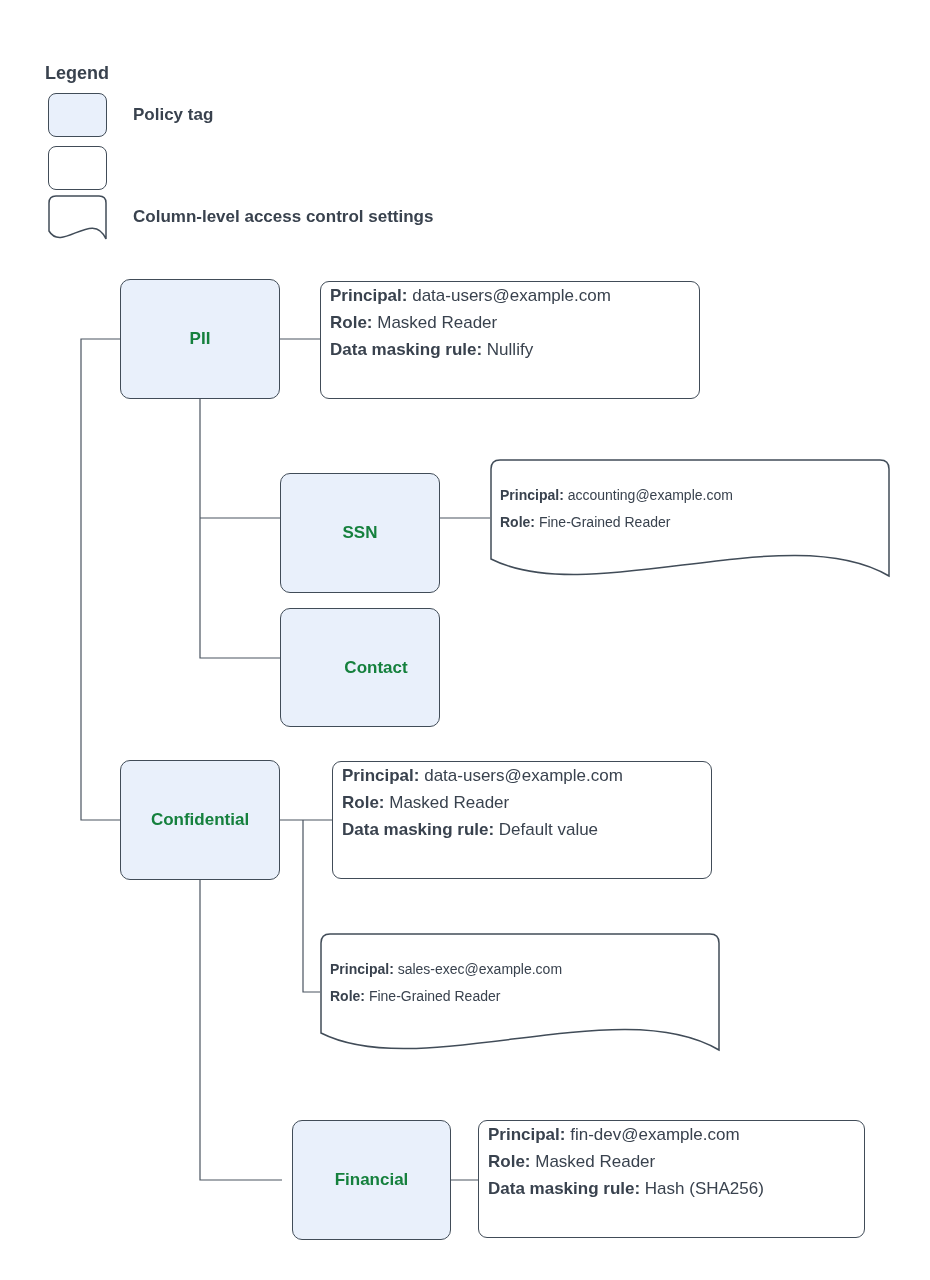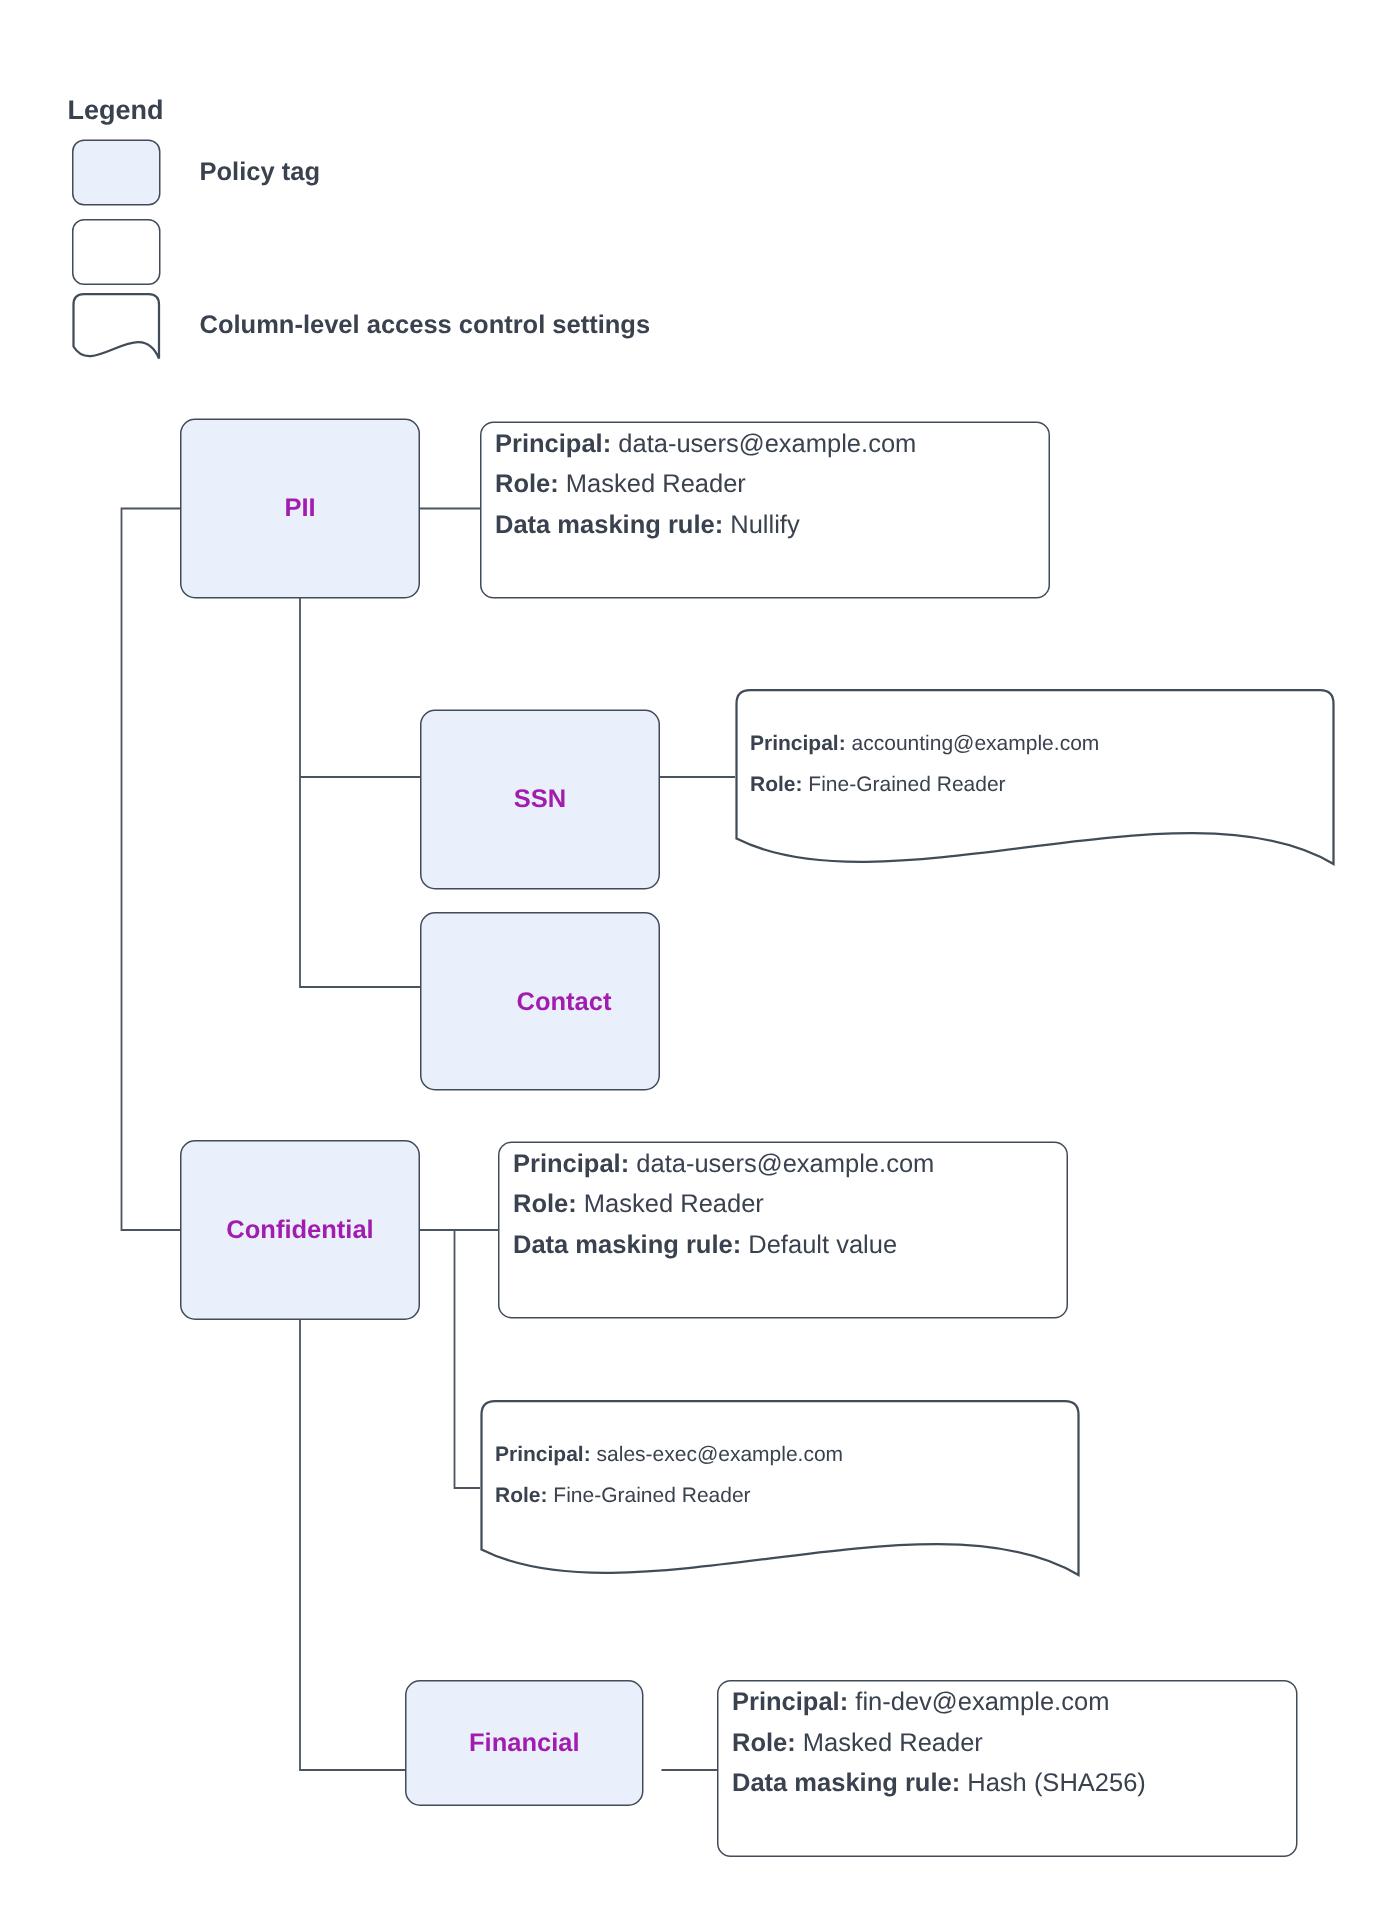--- a/index.html
+++ b/index.html
@@ -3,21 +3,21 @@
 <meta charset="utf-8">
 <style>
   html,body{margin:0;padding:0;background:#ffffff;}
   .canvas{position:relative;width:930px;height:1280px;background:#ffffff;overflow:hidden;
           font-family:"Liberation Sans",sans-serif;color:#39424e;}
   .connectors{position:absolute;left:0;top:0;z-index:0;}
   .connectors path{fill:none;stroke:#4a5460;stroke-width:1.2;}
   .abs{position:absolute;box-sizing:border-box;}
   .tag{z-index:2;background:#e9f0fb;border:1.5px solid #414c58;border-radius:10px;
        display:flex;align-items:center;justify-content:center;
-       font-weight:bold;font-size:17px;color:#a21caf;}
+       font-weight:bold;font-size:17px;color:#15803d;}
   .policy{z-index:2;background:#ffffff;border:1.5px solid #414c58;border-radius:9px;
           display:flex;flex-direction:column;justify-content:flex-start;
           padding:0 8px 0 9px;font-size:17px;line-height:27px;}
   .pl{font-weight:bold;}
   .wavy{z-index:1;}
   .wavy svg{position:absolute;left:0;top:0;display:block;}
   .wavy path{fill:#ffffff;stroke:#414c58;stroke-width:1.5;}
   .wavy-text{position:absolute;left:10px;right:6px;top:0;height:100px;z-index:2;
              display:flex;flex-direction:column;justify-content:center;
              font-size:14px;line-height:27px;}
@@ -58,21 +58,21 @@
   <div class="abs legend-label" style="left:133px;top:195px;height:44px;">Column-level access control settings</div>
 
   <div class="abs tag" style="left:120px;top:279px;width:160px;height:120px;">PII</div>
 
   <div class="abs tag" style="left:280px;top:473px;width:160px;height:120px;">SSN</div>
 
   <div class="abs tag" style="left:280px;top:608px;width:160px;height:119px;padding-left:32px;">Contact</div>
 
   <div class="abs tag" style="left:120px;top:760px;width:160px;height:120px;">Confidential</div>
 
-  <div class="abs tag" style="left:270px;top:1120px;width:159px;height:84px;">Financial</div>
+  <div class="abs tag" style="left:292px;top:1120px;width:159px;height:120px;">Financial</div>
 
   <div class="abs policy" style="left:320px;top:281px;width:380px;height:118px;">
     <div><span class="pl">Principal:</span> <span>data-users@example.com</span></div>
     <div><span class="pl">Role:</span> <span>Masked Reader</span></div>
     <div><span class="pl">Data masking rule:</span> <span>Nullify</span></div>
   </div>
 
   <div class="abs policy" style="left:332px;top:761px;width:380px;height:118px;">
     <div><span class="pl">Principal:</span> <span>data-users@example.com</span></div>
     <div><span class="pl">Role:</span> <span>Masked Reader</span></div>

